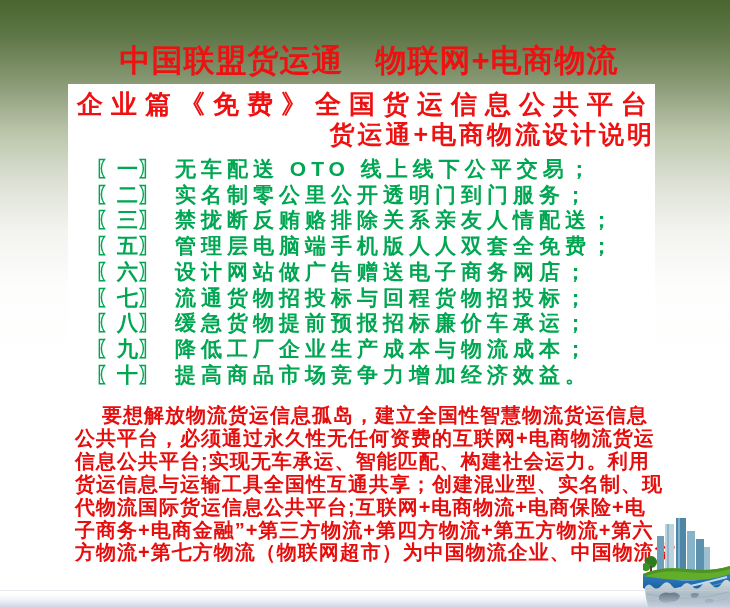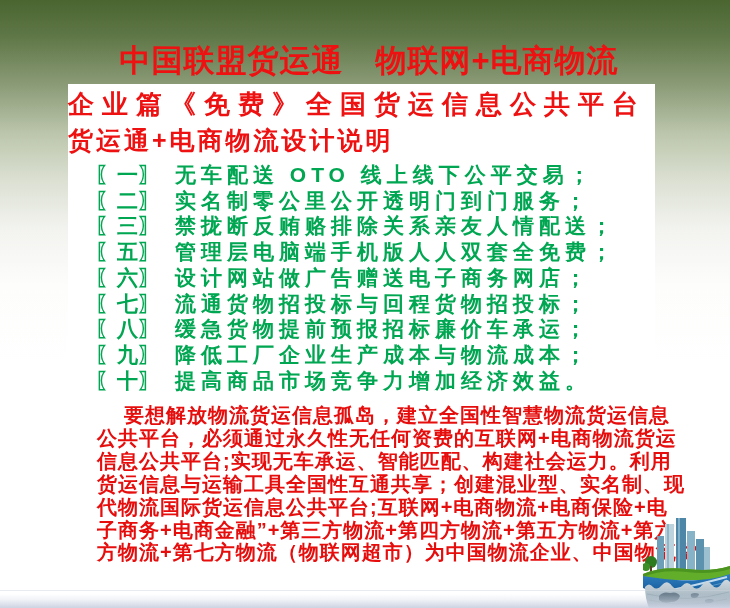--- a/index.html
+++ b/index.html
@@ -26,29 +26,29 @@
     letter-spacing:1px;
     color:var(--title-red,#ee1111);
     white-space:nowrap;
   }
   .content-box{
     position:absolute;left:68px;top:84px;width:587px;height:498px;
     background:#ffffff;
   }
   .subtitle{
     margin-top:6px;
-    text-align:left;
+    text-align:right;
     font-size:26px;font-weight:bold;
     letter-spacing:8px;
     color:var(--title-red,#ee1111);
     white-space:nowrap;
     line-height:29px;
   }
   .subtitle2{
-    font-size:25px;letter-spacing:3px;margin-top:7px;
+    font-size:25px;letter-spacing:3px;margin-top:1px;
   }
   .feature-list{margin-top:7px;}
   .feature-item{
     padding-left:27px;
     line-height:25.7px;
     font-size:21px;font-weight:bold;
     color:var(--list-green,#00a651);
     white-space:nowrap;
   }
   .feature-item .num{
@@ -57,21 +57,20 @@
   }
   .feature-item .txt{
     letter-spacing:5px;
     text-align:right;
   }
   .paragraph{
     position:absolute;left:75px;top:404px;width:600px;
     font-size:20px;font-weight:bold;
     color:var(--paragraph-red,#e60d0d);
     letter-spacing:1px;
-    margin-left:22px;
   }
   .pline{line-height:22.9px;white-space:nowrap;}
   .pline.indent{padding-left:27px;}
   .city-globe{
     position:absolute;left:643px;top:516px;width:87px;height:92px;
   }
   .bottom-band{
     position:absolute;left:0;bottom:0;width:730px;height:14px;
     background:linear-gradient(180deg,rgba(214,219,230,0) 0%,rgba(214,219,230,.35) 40%,#ccd3e2 100%);
   }

